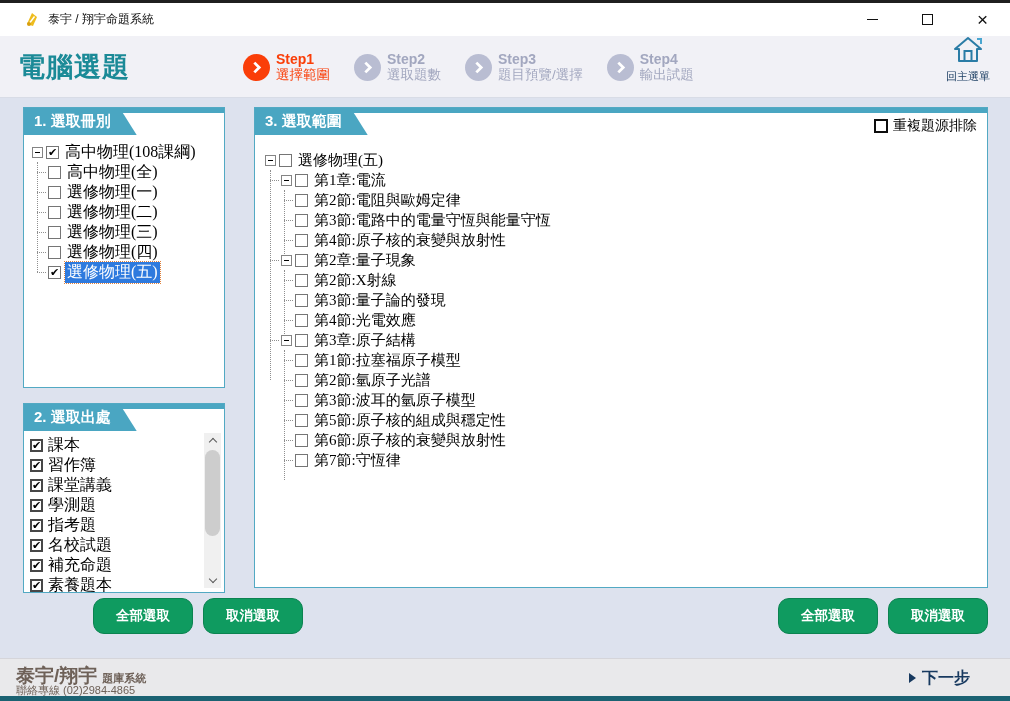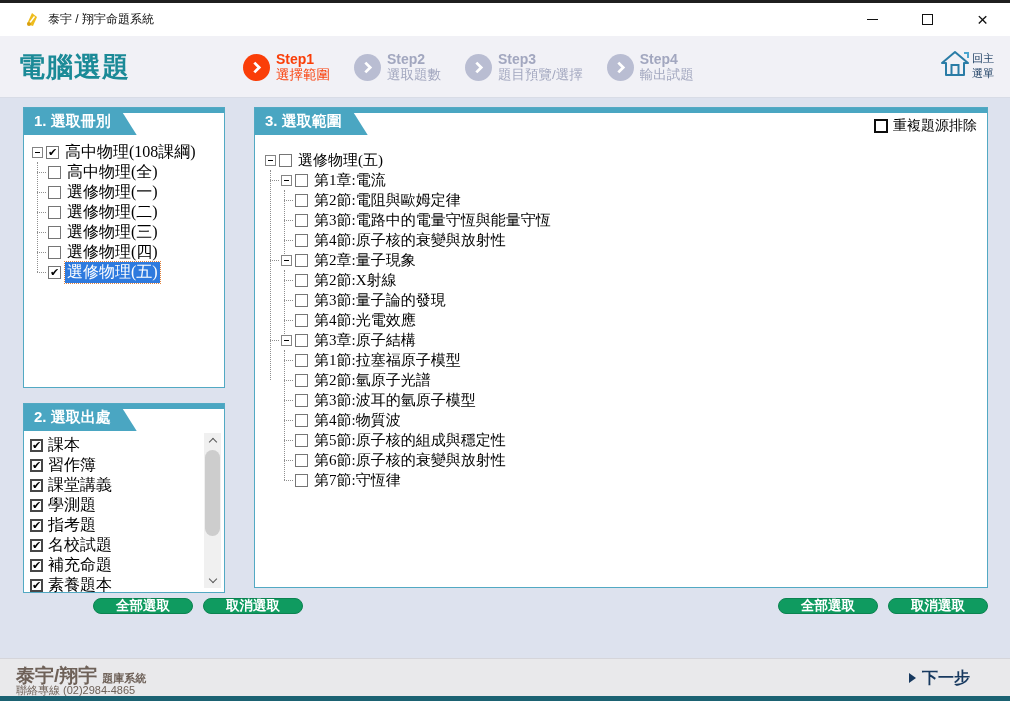--- a/index.html
+++ b/index.html
@@ -25,21 +25,21 @@
   .page-title{position:absolute;left:18px;top:0;height:62px;line-height:62px;
               font-size:27px;font-weight:bold;color:#1b8a97;letter-spacing:1px;}
   .steps{position:absolute;left:243px;top:0;height:62px;display:flex;align-items:center;gap:24px;}
   .step{display:flex;align-items:center;gap:6px;}
   .scircle{width:27px;height:27px;border-radius:50%;background:#b9bdd2;
            display:flex;align-items:center;justify-content:center;flex:0 0 27px;}
   .step.active .scircle{background:#fa3e08;}
   .stext{display:flex;flex-direction:column;line-height:15px;font-size:13.5px;color:#a2a7bf;}
   .stext b{font-weight:bold;font-size:14px;}
   .step.active .stext{color:#fa3e08;}
-  .home{position:absolute;right:14px;top:14px;width:56px;display:flex;flex-direction:row;
+  .home{position:absolute;right:14px;top:0;width:56px;display:flex;flex-direction:column;
         align-items:center;gap:2px;cursor:default;}
   .home-label{font-size:11px;color:#1d3f63;}
 
   
   .main{position:absolute;left:0;top:95px;width:100%;height:560px;background:#dde2ee;margin-left:9px;}
   .panel{position:absolute;background:#ffffff;border:1px solid #52a9c3;}
   .p1{left:14px;top:9px;width:202px;height:281px;}
   .p2{left:14px;top:305px;width:202px;height:190px;}
   .p3{left:245px;top:9px;width:734px;height:481px;}
   .phead{position:relative;height:27px;}
@@ -80,21 +80,21 @@
   .chev{width:6px;height:6px;border-right:1.5px solid #5a5a5a;border-bottom:1.5px solid #5a5a5a;}
   .chev.up{transform:rotate(-135deg);margin-top:3px;}
   .chev.down{transform:rotate(45deg);margin-bottom:3px;}
   .strack{position:absolute;top:15px;bottom:15px;left:0;right:0;}
   .sthumb{position:absolute;left:1px;right:1px;top:2px;height:86px;background:#cdcdcd;border-radius:8px;}
 
   
   .btnrow{position:absolute;display:flex;gap:10px;}
   .lbtns{left:84px;top:500px;}
   .rbtns{right:31px;top:500px;}
-  .gbtn{height:16px;padding:0 22px;background:#0f9b60;border:1px solid #0b8350;border-radius:11px;
+  .gbtn{height:36px;padding:0 22px;background:#0f9b60;border:1px solid #0b8350;border-radius:11px;
         color:#fff;font-family:"Liberation Sans",sans-serif;font-size:13.5px;font-weight:bold;
         display:flex;align-items:center;cursor:default;}
 
   
   .dedupe{position:absolute;right:10px;top:9px;display:flex;align-items:center;gap:5px;
           background:#fff;font-family:"Liberation Serif",serif;font-size:14px;color:#000;}
   .dedupe .box{width:14px;height:14px;border:2px solid #0d0d0d;background:#fff;}
 
   
   .footer{position:absolute;left:0;top:655px;width:100%;height:38px;background:#e9e9eb;
@@ -388,25 +388,20 @@
                   <span class="tlabel">第2節:氫原子光譜</span>
                 </div>
                 <div class="trow">
                   <span class="tstub"></span>
                   <span class="cb"></span>
                   <span class="tlabel">第3節:波耳的氫原子模型</span>
                 </div>
                 <div class="trow">
                   <span class="tstub"></span>
                   <span class="cb"></span>
-                  <span class="tlabel">第4節:物質波</span>
-                </div>
-                <div class="trow">
-                  <span class="tstub"></span>
-                  <span class="cb"></span>
                   <span class="tlabel">第5節:原子核的組成與穩定性</span>
                 </div>
                 <div class="trow">
                   <span class="tstub"></span>
                   <span class="cb"></span>
                   <span class="tlabel">第6節:原子核的衰變與放射性</span>
                 </div>
                 <div class="trow">
                   <span class="tstub"></span>
                   <span class="cb"></span>

